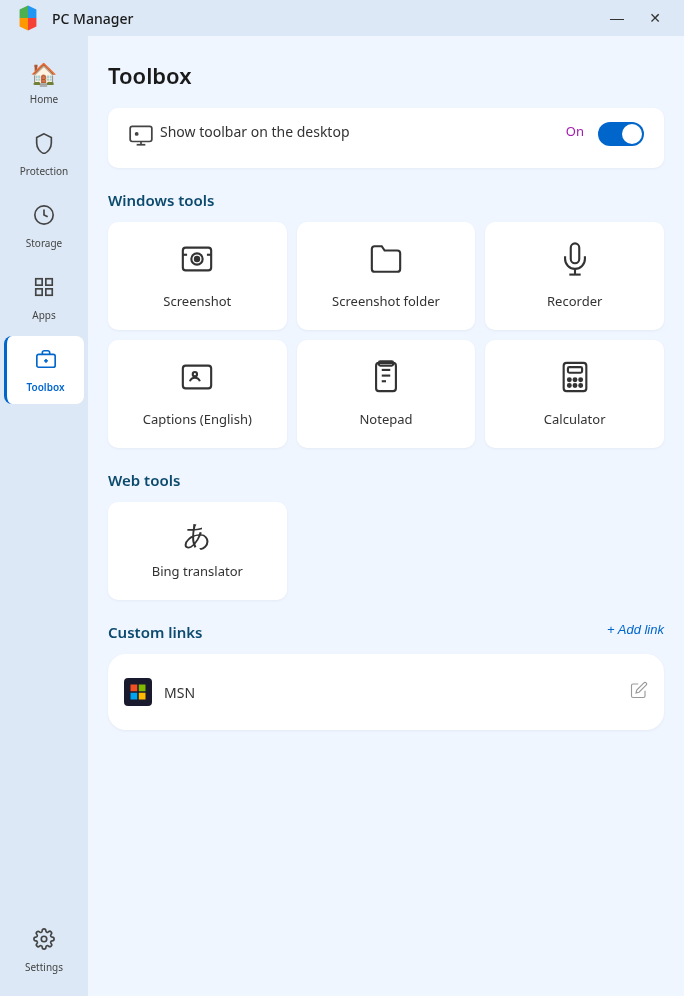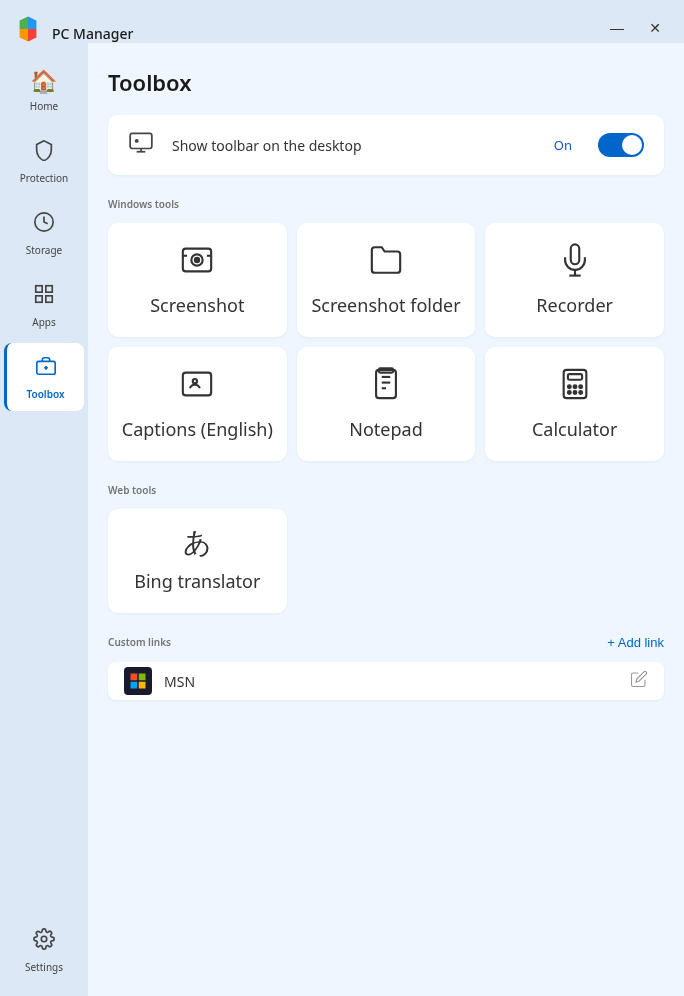--- a/index.html
+++ b/index.html
@@ -9,23 +9,23 @@
       font-family: 'Segoe UI', system-ui, sans-serif;
       background: #e8f0f8;
       display: flex;
       flex-direction: column;
       overflow: hidden;
     }
 
     
     .title-bar {
       display: flex;
-      align-items: flex-end;
+      align-items: center;
       background: #dce8f5;
-      height: 43px;
+      height: 36px;
       padding: 0 14px;
       gap: 10px;
       flex-shrink: 0;
     }
     .title-bar-title {
       font-size: 14px;
       font-weight: 500;
       color: #1a1a1a;
       flex: 1;
     }
@@ -108,28 +108,28 @@
       color: #1a1a1a;
       margin-bottom: 18px;
     }
 
     
     .toggle-row {
       background: white;
       border-radius: 10px;
       padding: 14px 20px;
       display: flex;
-      align-items: center;
-      gap: 18px;
+      align-items: flex-start;
+      gap: 6px;
       margin-bottom: 22px;
       box-shadow: 0 1px 3px rgba(0,0,0,0.05);
     }
     .toggle-row-icon { font-size: 22px; color: #444; }
     .toggle-row-label { flex: 1; font-size: 14px; color: #333; }
-    .toggle-on-label { font-size: 13px; color: #1d4ed8; margin-right: 8px; }
+    .toggle-on-label { font-size: 13px; color: #a21caf; margin-right: 8px; }
     .toggle-switch {
       width: 46px;
       height: 24px;
       background: #0066cc;
       border-radius: 12px;
       position: relative;
       cursor: pointer;
       flex-shrink: 0;
     }
     .toggle-switch::after {
@@ -138,23 +138,23 @@
       width: 20px;
       height: 20px;
       background: white;
       border-radius: 50%;
       top: 2px;
       right: 2px;
     }
 
     
     .section-header {
-      font-size: 10px;
+      font-size: 15px;
       font-weight: 600;
-      color: #737373;
+      color: #0c4a6e;
       margin-bottom: 12px;
       margin-top: 4px;
     }
 
     
     .tool-grid {
       display: grid;
       grid-template-columns: repeat(3, 1fr);
       gap: 10px;
       margin-bottom: 22px;
@@ -164,43 +164,44 @@
       border-radius: 10px;
       padding: 20px 10px;
       display: flex;
       flex-direction: column;
       align-items: center;
       gap: 12px;
       cursor: pointer;
       box-shadow: 0 1px 3px rgba(0,0,0,0.05);
     }
     .tool-card .tool-icon { font-size: 30px; color: #333; line-height: 1; }
-    .tool-card .tool-label { font-size: 18px; color: #333; text-align: center; font-weight: 400; }
+    .tool-card .tool-label { font-size: 13px; color: #333; text-align: center; font-weight: 400; }
 
     
     .custom-links-header {
       display: flex;
       align-items: flex-start;
       justify-content: space-between;
       margin-bottom: 12px;
     }
     .add-link-btn {
       display: flex;
       align-items: center;
       gap: 4px;
       color: #0066cc;
       font-size: 13px;
       background: none;
       border: none;
       cursor: pointer;
+      font-style: italic;
     }
     .custom-link-item {
       background: white;
-      border-radius: 8px;
-      padding: 5px 16px;
+      border-radius: 18px;
+      padding: 24px 16px;
       display: flex;
       align-items: center;
       gap: 12px;
       box-shadow: 0 1px 3px rgba(0,0,0,0.05);
     }
     .custom-link-favicon {
       width: 28px;
       height: 28px;
       background: #1a1a2e;
       border-radius: 4px;

